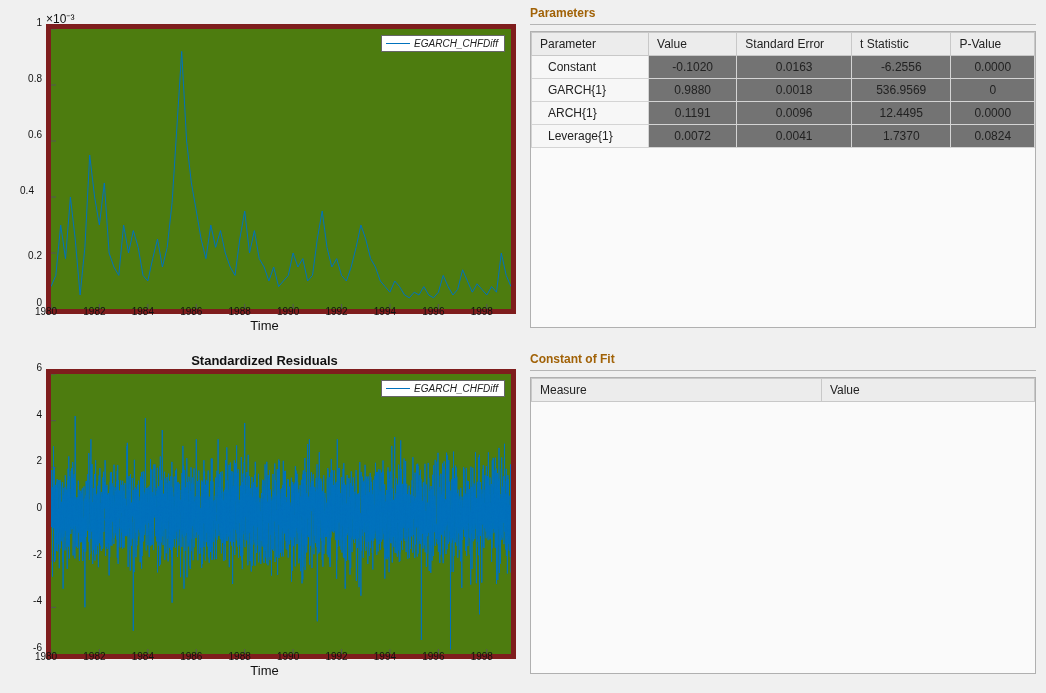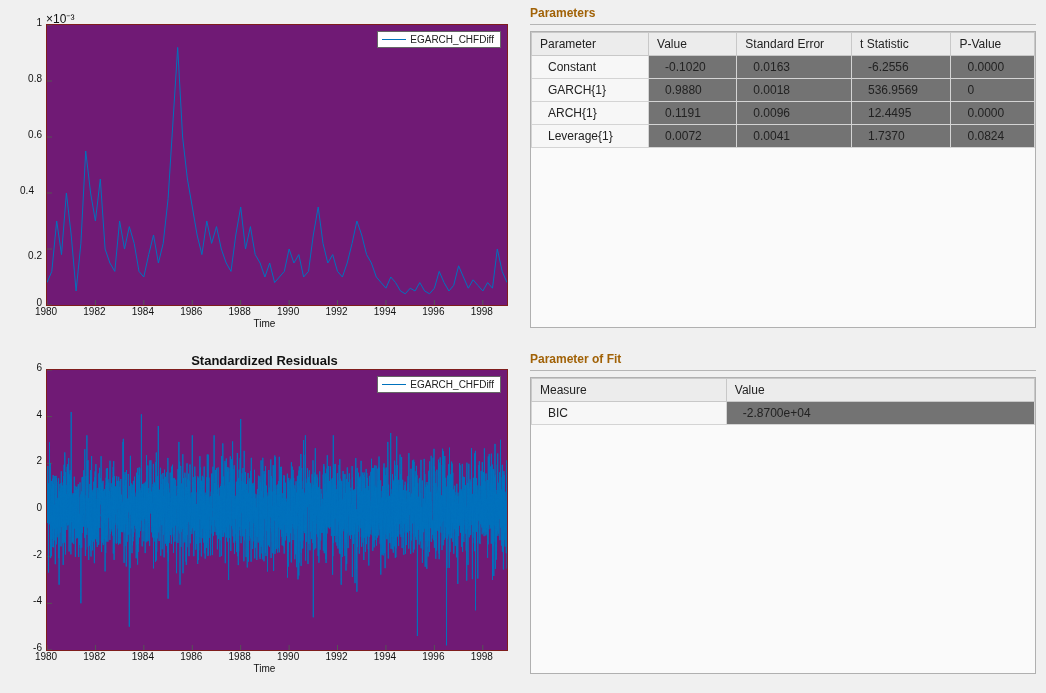--- a/index.html
+++ b/index.html
@@ -30,35 +30,36 @@
     padding: 0;
   }
   .title-rule {
     border: none;
     border-top: 1px solid #b5b5b5;
     margin: 2px 0 6px 0;
   }
 
   
   .plot {
-    background: #701a75;
-    border: 1px solid #7f1d1d;
+    background: #4d7c0f;
+    border: 5px solid #7f1d1d;
     position: relative;
+    font-style: italic;
   }
   .plot-title {
     position: absolute;
     left: 0; right: 0;
     text-align: center;
     font-weight: bold;
     font-size: 13px;
     color: #111;
   }
   .axis-label {
     position: absolute;
-    font-size: 10px;
+    font-size: 13px;
     color: #111;
   }
   .legend-box {
     position: absolute;
     background: #fff;
     border: 1px solid #666;
     padding: 2px 6px 2px 4px;
     font-size: 10px;
     display: flex;
     align-items: center;
@@ -87,21 +88,21 @@
     font-weight: normal;
     background: #ececec;
     border: 1px solid #c8c8c8;
     padding: 4px 8px;
     color: #222;
   }
   table.data td {
     border: 1px solid #d4d4d4;
     padding: 4px 16px;
   }
-  table.data td.num { text-align: left; margin-left: 24px; }
+  table.data td.num { text-align: center; margin-left: 24px; }
   table.data td.label { background: #f7f7f7; }
   .tablewrap {
     border: 1px solid #b0b0b0;
     background: #fff;
     box-sizing: border-box;
     overflow: hidden;
   }
   .tablefill {
     background: #fafafa;
     flex: 1;
@@ -257,34 +258,30 @@
               <td class="num">1.7370</td>
               <td class="num">0.0824</td>
             </tr>
           </tbody>
       </table>
       <div class="tablefill"></div>
     </div>
   </div>
 
   <div class="panel" style="left:530px; top:352px; width:506px; height:325px;">
-    <div class="panel-title">Parameter of Fit</div>
+    <div class="panel-title">Constant of Fit</div>
     <hr class="title-rule">
     <div class="tablewrap" style="height:297px; display:flex; flex-direction:column;">
       <table class="data">
         <thead>
             <tr id="gofhead">
               <th>Measure</th>
               <th>Value</th>
             </tr>
           </thead>
         <tbody id="gofbody">
-            <tr>
-              <td class="label">BIC</td>
-              <td class="num">-2.8700e+04</td>
-            </tr>
           </tbody>
       </table>
       <div class="tablefill"></div>
     </div>
   </div>
 
 </div>
 
 </body></html>

